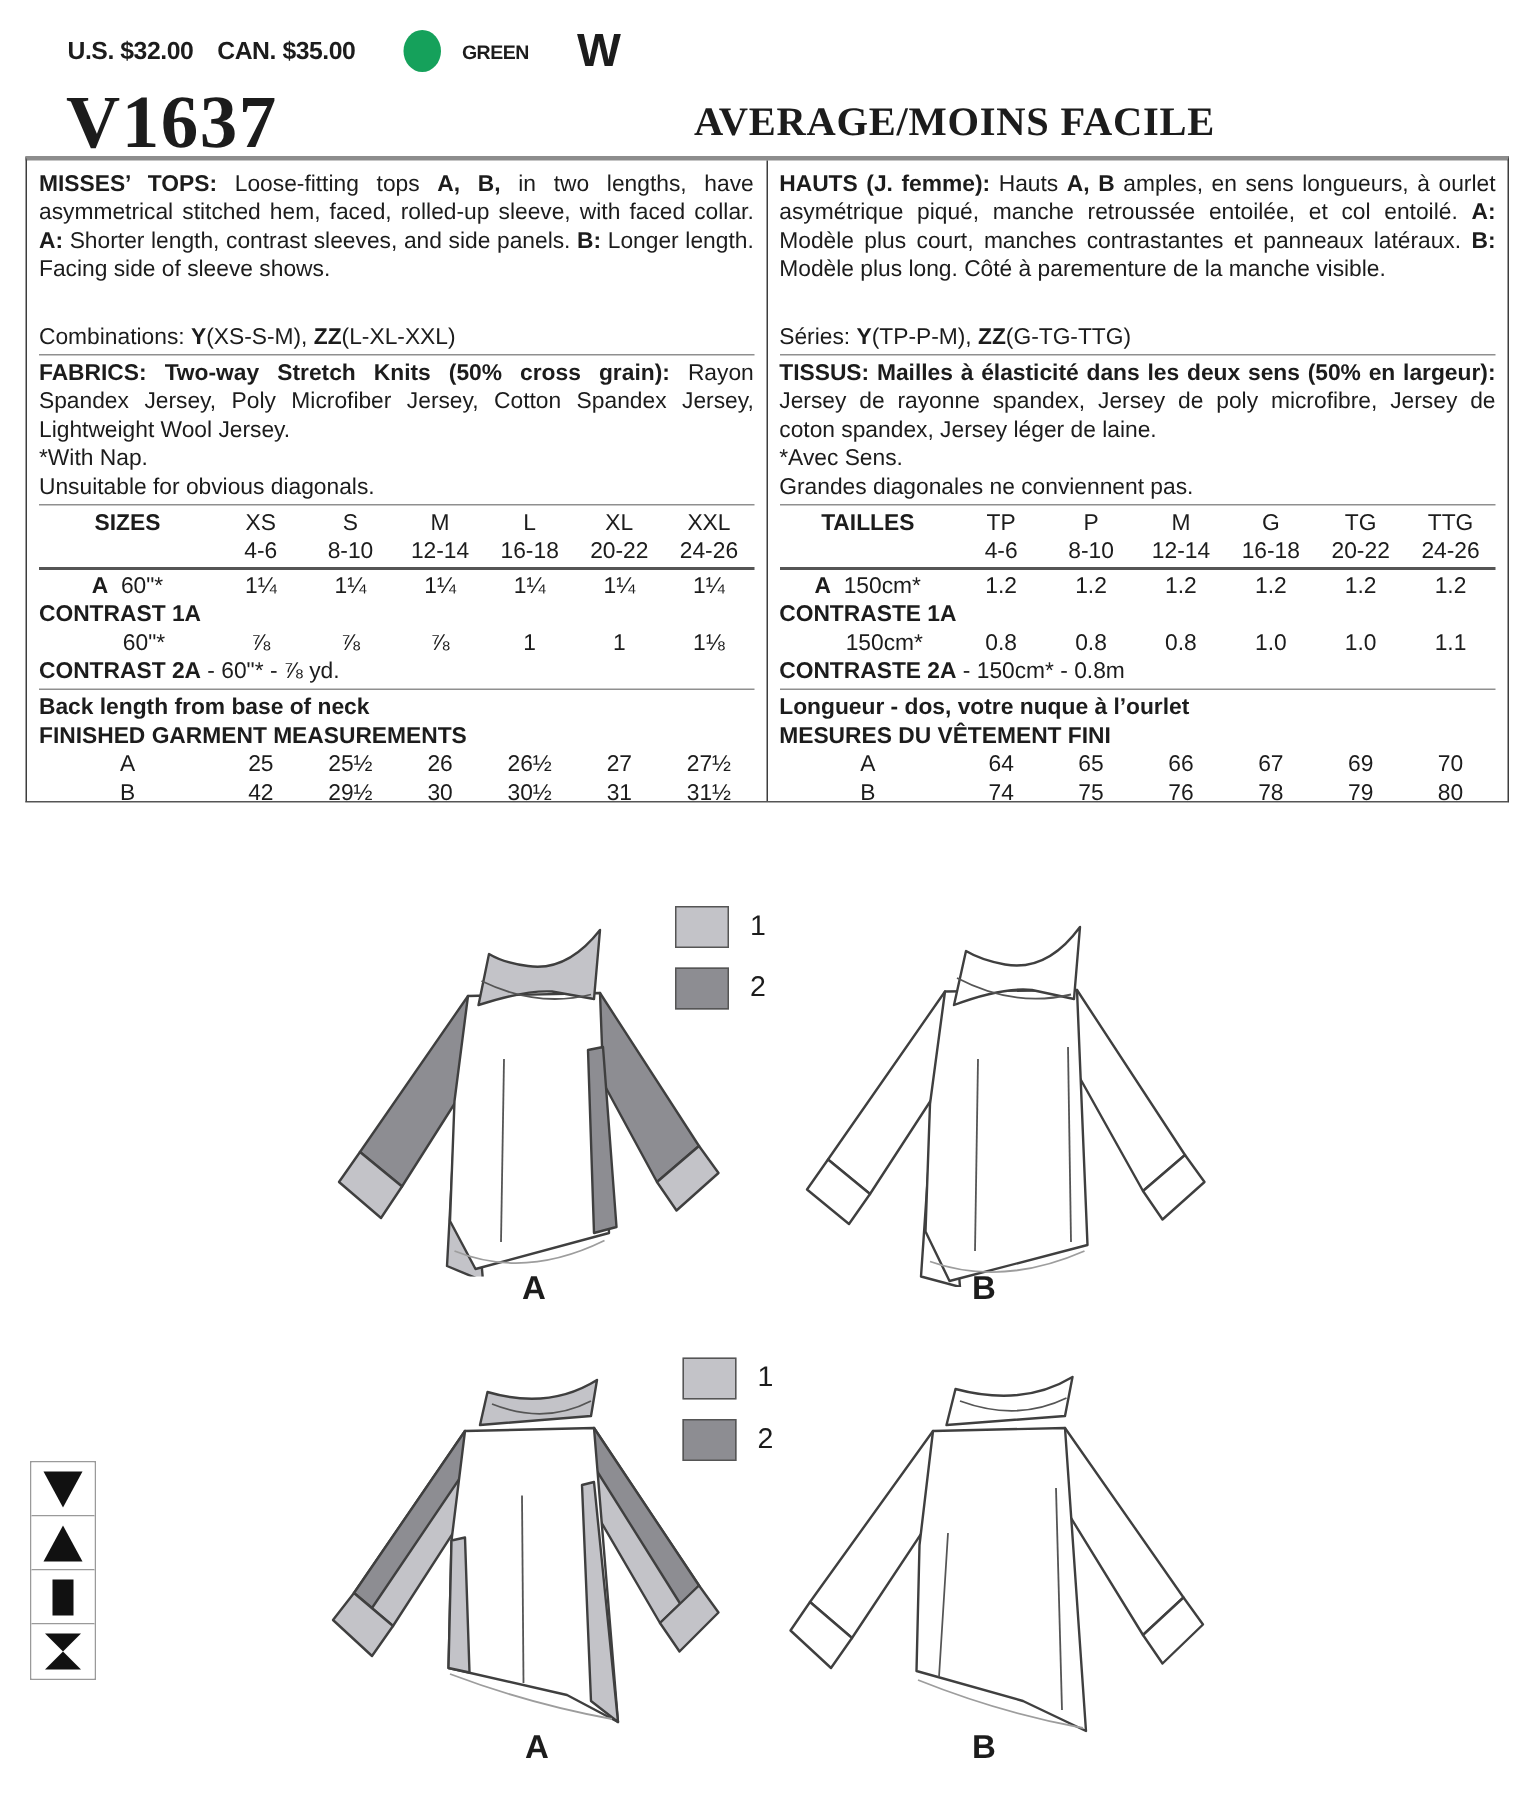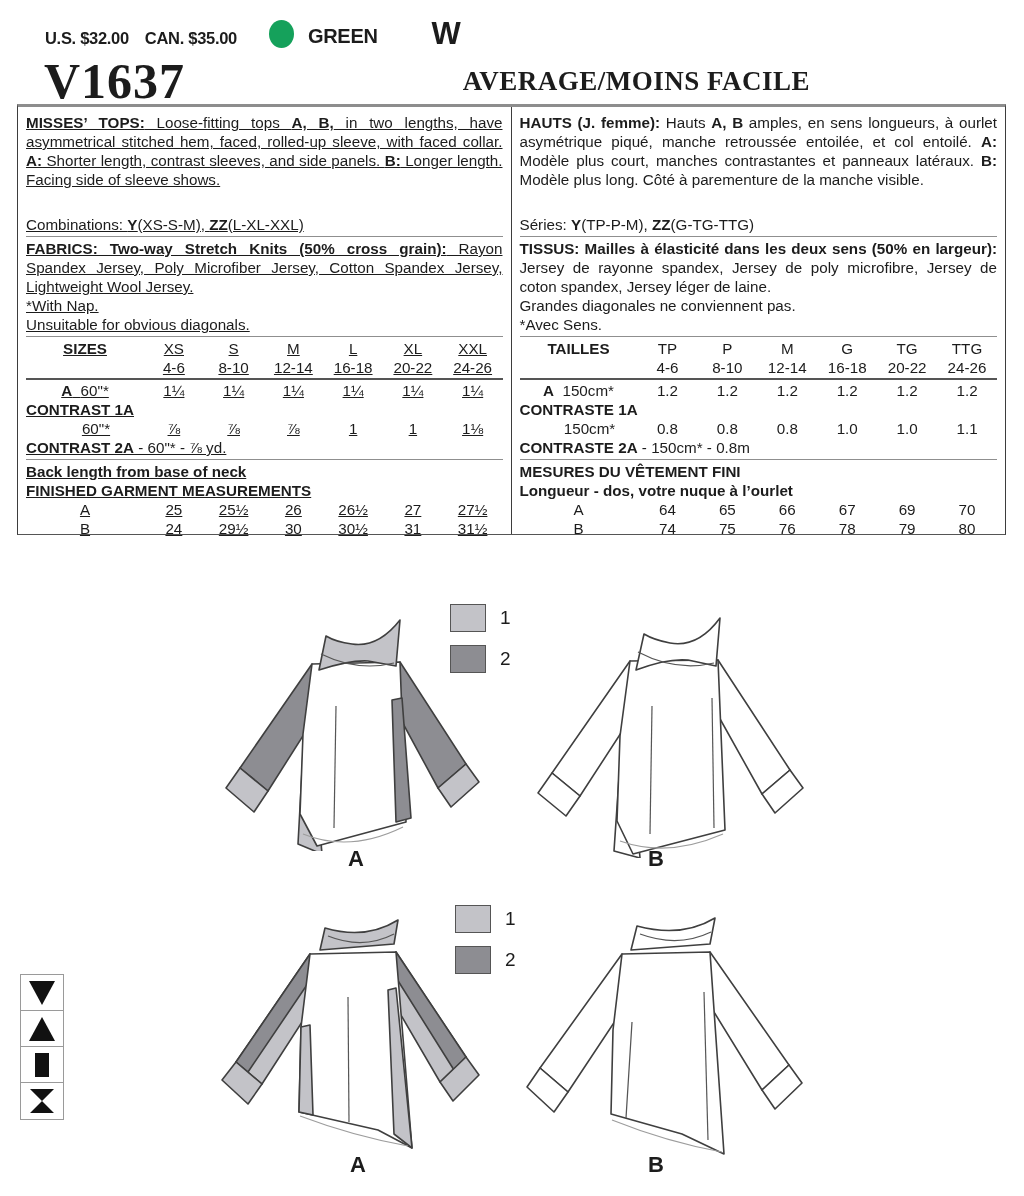--- a/index.html
+++ b/index.html
@@ -4,38 +4,38 @@
 <style>
   html,body { margin:0; padding:0; }
   body {
     width:1024px; height:1196px; background:#ffffff;
     font-family:"Liberation Sans", sans-serif; color:#1c1c1c;
     position:relative; overflow:hidden;
   }
   .abs { position:absolute; }
 
   
-  .price-row { top:20px; left:45px; display:flex; align-items:flex-end; font-weight:bold; font-size:16.5px; letter-spacing:-0.3px; }
+  .price-row { top:20px; left:45px; display:flex; align-items:center; font-weight:bold; font-size:16.5px; letter-spacing:-0.3px; }
   .price-us { margin-right:16px; }
   .price-can { margin-right:32px; }
   .green-dot { width:25px; height:28px; border-radius:50%; margin-right:14px; }
-  .color-name { font-size:20px; margin-right:54px; }
+  .color-name { font-size:13px; margin-right:32px; }
   .size-group { font-size:31px; font-weight:bold; line-height:28px; }
   .pattern-number { top:52px; left:44px; font-family:"Liberation Serif", serif; font-weight:bold; font-size:50px; letter-spacing:1px; }
   .difficulty { top:66px; left:0; width:810px; text-align:right; font-family:"Liberation Serif", serif; font-weight:bold; font-size:27px; letter-spacing:0.5px; }
 
   
   .panel {
     top:104px; left:17px; width:989px; height:431px;
     border-top:3px solid #8d8d8d;
     border-left:1.5px solid #3d3d3d; border-right:1.5px solid #3d3d3d; border-bottom:1.5px solid #555;
     box-sizing:border-box; display:flex; background:#fff;
   }
   .col { width:50%; box-sizing:border-box; padding:6px 8px 2px 8px; font-size:15.2px; line-height:19px; }
-  .col-en { border-right:1.5px solid #3d3d3d;text-decoration:underline; }
+  .col-en { border-right:1.5px solid #3d3d3d; }
   .para { text-align:justify; }
   .desc-spacer { height:26px; }
   .rule  { border-top:1.5px solid #8f8f8f; margin:2px 0 2px 0; }
   .rule.dark { border-top:2px solid #555; margin:1px 0; }
   b { font-weight:bold; }
 
   .tgrid { display:grid; grid-template-columns:118px repeat(6, 1fr); }
   .tl { text-align:center; white-space:nowrap; }
   .tc { text-align:center; }
   .ind { padding-left:22px; }
@@ -130,37 +130,37 @@
       <div class="tl">A</div>
       <div class="tc">25</div>
       <div class="tc">25½</div>
       <div class="tc">26</div>
       <div class="tc">26½</div>
       <div class="tc">27</div>
       <div class="tc">27½</div>
     </div>
     <div class="tgrid">
       <div class="tl">B</div>
-      <div class="tc">24</div>
+      <div class="tc">42</div>
       <div class="tc">29½</div>
       <div class="tc">30</div>
       <div class="tc">30½</div>
       <div class="tc">31</div>
       <div class="tc">31½</div>
     </div>
   </div>
 
   <div class="col">
     <div class="para"><b>HAUTS (J. femme):</b><span> Hauts </span><b>A, B</b><span> amples, en sens longueurs, à ourlet asymétrique piqué, manche retroussée entoilée, et col entoilé. </span><b>A:</b><span> Modèle plus court, manches contrastantes et panneaux latéraux. </span><b>B:</b><span> Modèle plus long. Côté à parementure de la manche visible.</span></div>
     <div class="desc-spacer"></div>
     <div><span>Séries: </span><b>Y</b><span>(TP-P-M), </span><b>ZZ</b><span>(G-TG-TTG)</span></div>
     <div class="rule"></div>
     <div class="para"><b>TISSUS: Mailles à élasticité dans les deux sens (50% en largeur):</b><span> Jersey de rayonne spandex, Jersey de poly microfibre, Jersey de coton spandex, Jersey léger de laine.</span></div>
+    <div>*Avec Sens.</div>
     <div>Grandes diagonales ne conviennent pas.</div>
-    <div>*Avec Sens.</div>
     <div class="rule"></div>
 
     <div class="tgrid">
       <div class="tl bold-line">TAILLES</div>
       <div class="tc">TP</div>
       <div class="tc">P</div>
       <div class="tc">M</div>
       <div class="tc">G</div>
       <div class="tc">TG</div>
       <div class="tc">TTG</div>
@@ -189,22 +189,22 @@
       <div class="tl ind">150cm*</div>
       <div class="tc">0.8</div>
       <div class="tc">0.8</div>
       <div class="tc">0.8</div>
       <div class="tc">1.0</div>
       <div class="tc">1.0</div>
       <div class="tc">1.1</div>
     </div>
     <div><b>CONTRASTE 2A</b><span> - 150cm* - 0.8m</span></div>
     <div class="rule"></div>
+    <div class="bold-line">Longueur - dos, votre nuque à l’ourlet</div>
     <div class="bold-line">MESURES DU VÊTEMENT FINI</div>
-    <div class="bold-line">Longueur - dos, votre nuque à l’ourlet</div>
     <div class="tgrid">
       <div class="tl">A</div>
       <div class="tc">64</div>
       <div class="tc">65</div>
       <div class="tc">66</div>
       <div class="tc">67</div>
       <div class="tc">69</div>
       <div class="tc">70</div>
     </div>
     <div class="tgrid">

